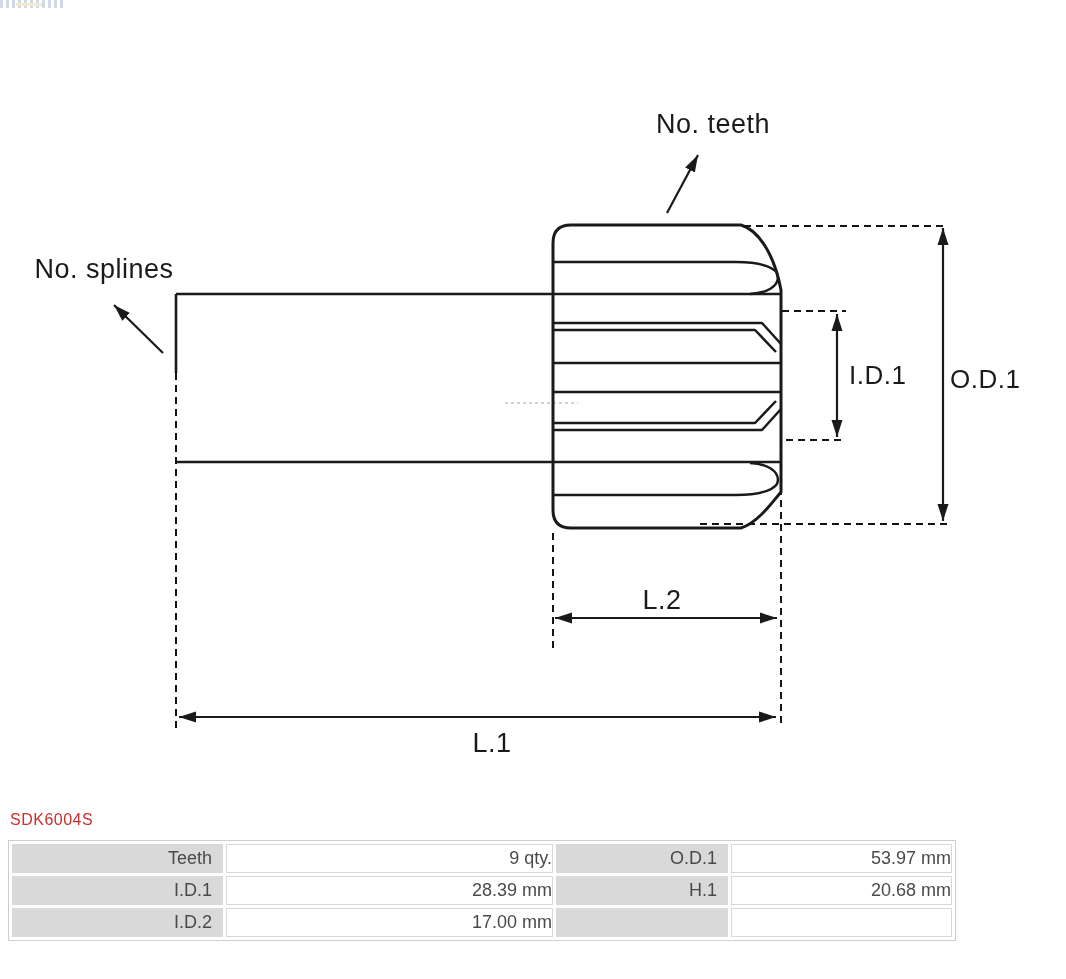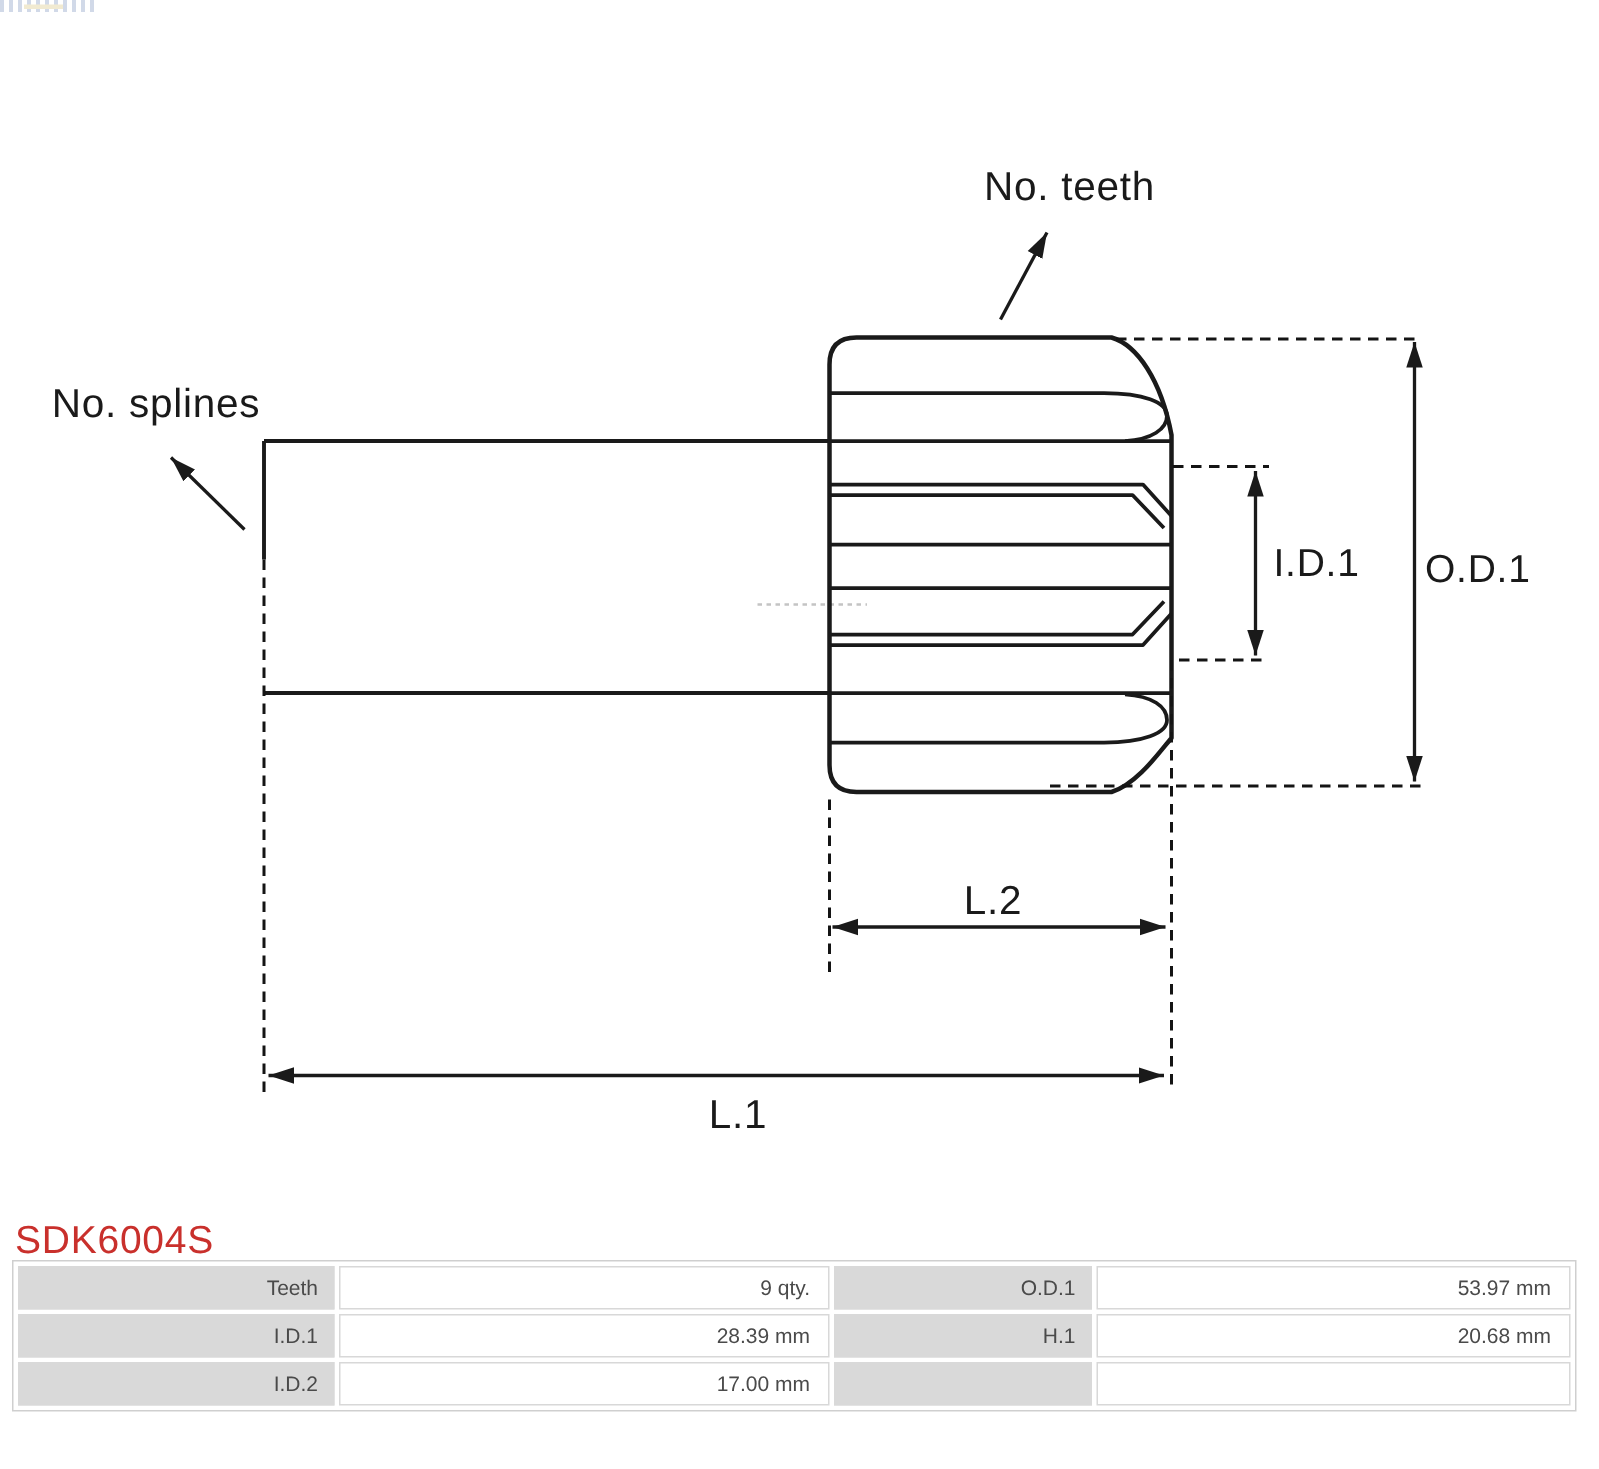--- a/index.html
+++ b/index.html
@@ -28,47 +28,46 @@
     fill: #1a1a1a;
     font-family: "Liberation Sans", sans-serif;
     font-size: 27px;
     letter-spacing: 0.5px;
   }
   .drawing-svg text.dimlabel { font-size: 26px; }
 
   
   .part-number {
     position: absolute; left: 10px; top: 811px;
-    font-size: 26px; letter-spacing: 0.5px;
+    font-size: 16px; letter-spacing: 0.5px;
     color: #c9302c;
   }
 
   
   .spec-table {
-    position: absolute; left: 8px; top: 840px; width: 1043px;
+    position: absolute; left: 8px; top: 840px; width: 948px;
     border: 1px solid #cfcfcf;
     border-collapse: separate; border-spacing: 3px;
     table-layout: fixed;
     background: #ffffff;
-    font-size: 14px; color: #4a4a4a;
+    font-size: 18px; color: #4a4a4a;
   }
   .spec-table td {
     height: 27px; line-height: 27px;
     text-align: right; vertical-align: middle;
     white-space: nowrap; overflow: hidden;
   }
   .spec-table td.lbl {
     background: #d9d9d9;
     border: 1px solid #d9d9d9;
     padding-right: 10px;
   }
   .spec-table td.val {
     background: #ffffff;
     border: 1px solid #d8d8d8;
-    padding-right: 12px;
   }
   .spec-table col.c1 { width: 211px; }
   .spec-table col.c2 { width: 327px; }
   .spec-table col.c3 { width: 172px; }
 </style>
 </head>
 <body>
 
 <div class="logo-fragment">
     <span class="tint"></span>

